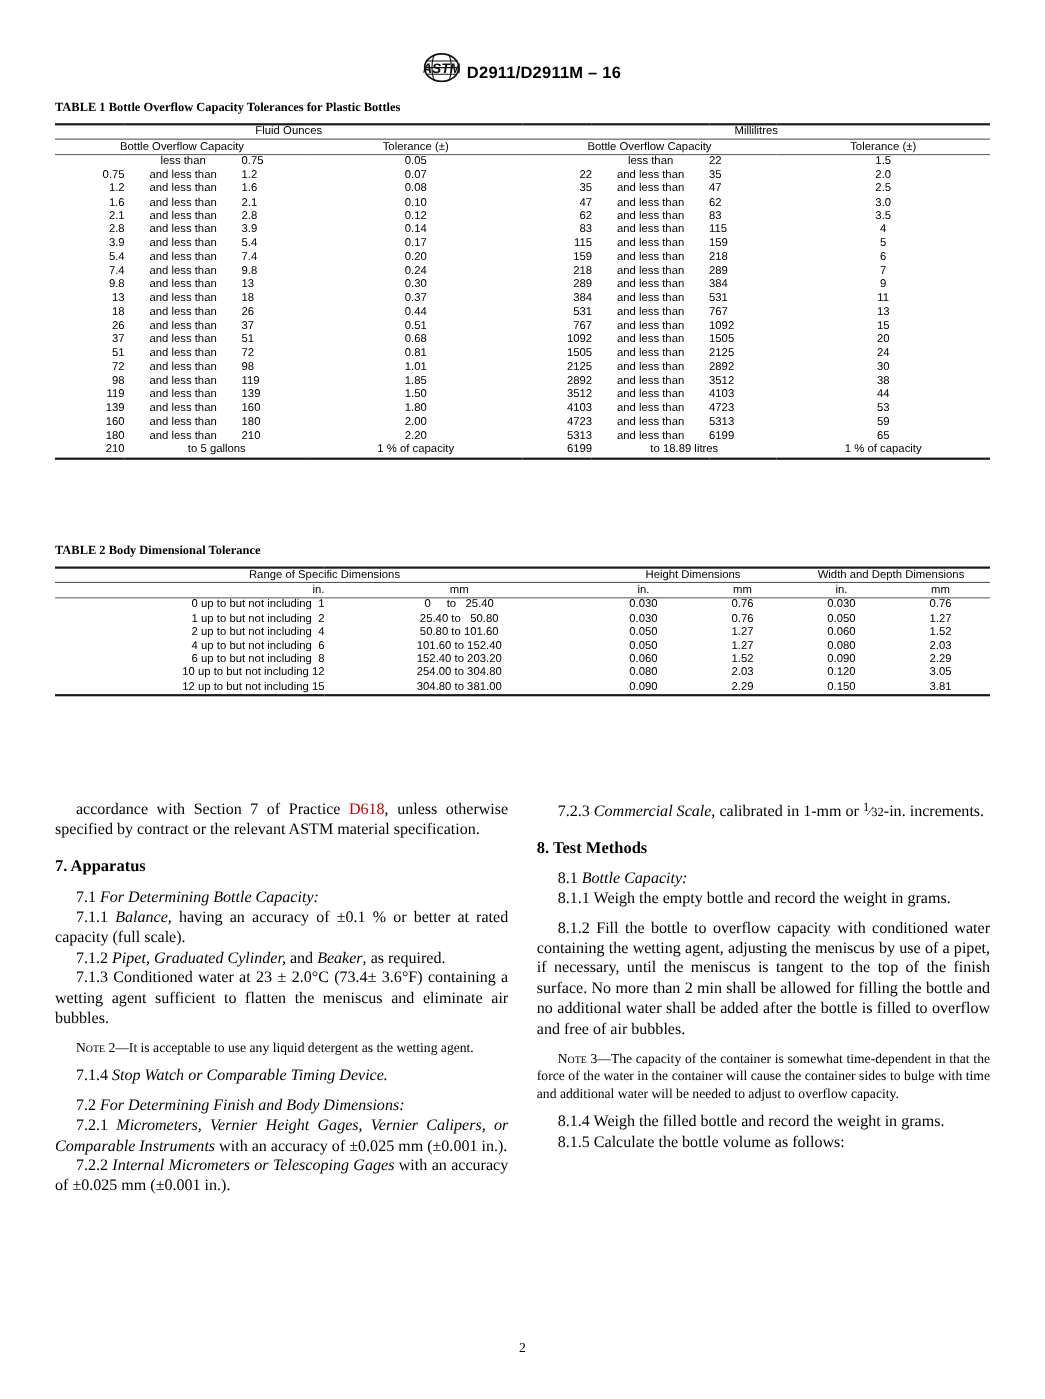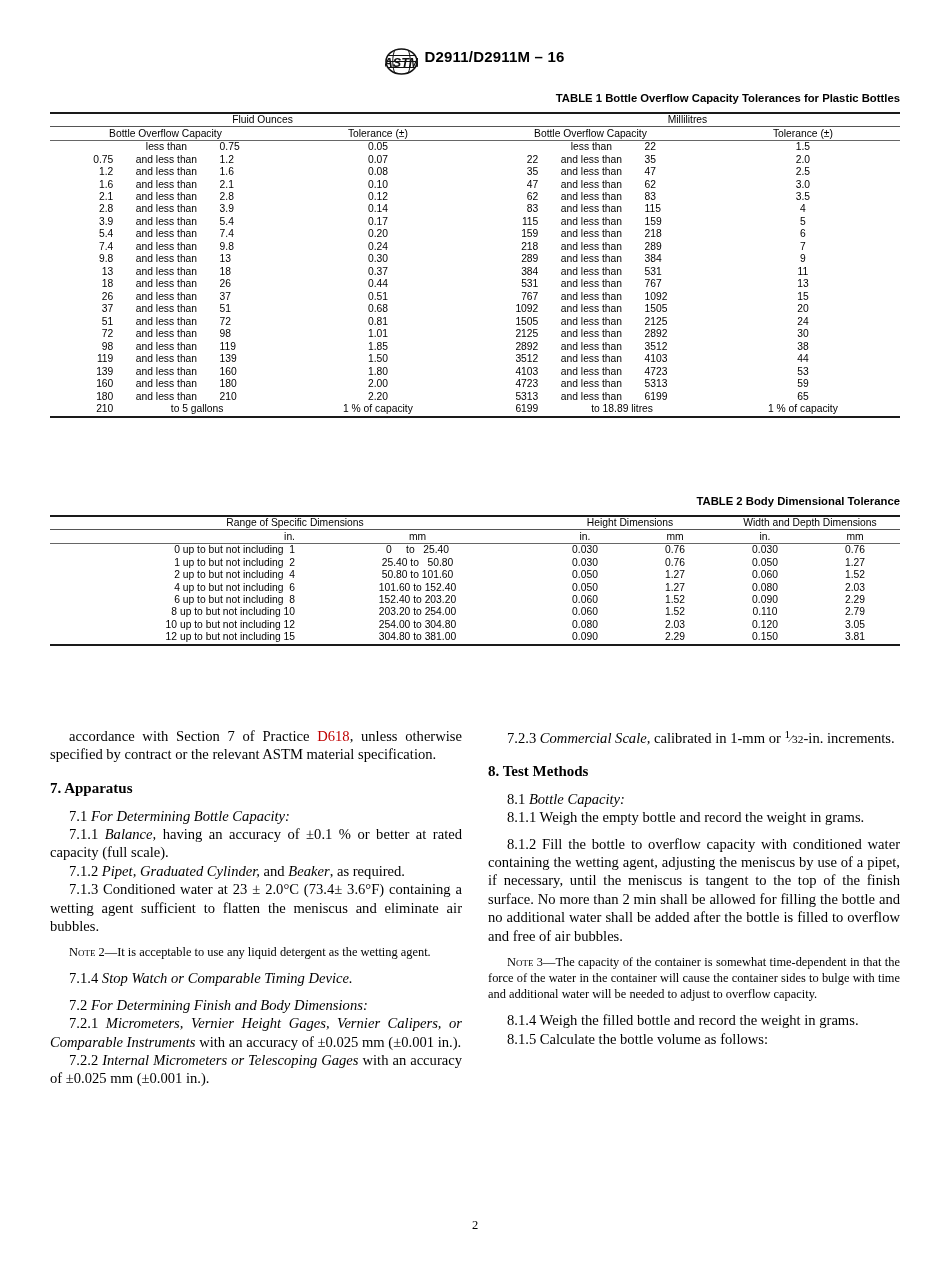--- a/index.html
+++ b/index.html
@@ -19,42 +19,42 @@
   
   .page-header {
     position: absolute;
     top: 48px;
     left: 0;
     width: 950px;
     text-align: center;
   }
   .header-inner {
     display: inline-flex;
-    align-items: flex-start;
+    align-items: flex-end;
     gap: 6px;
   }
   .astm-logo { display: block; }
   .std-designation {
     font-family: "Liberation Sans", sans-serif;
     font-weight: bold;
     font-size: 15px;
     letter-spacing: 0.2px;
     white-space: nowrap;
   }
 
   
   .table-block { position: absolute; left: 50px; width: 850px; }
   #table1-block { top: 92px; }
   #table2-block { top: 495px; }
 
   .table-caption {
-    font-family: Liberation Sans, sans-serif;
+    font-family: Liberation Serif, serif;
     font-weight: bold;
     font-size: 11.3px;
-    text-align: right;
+    text-align: left;
     margin-bottom: 8px;
   }
   table.astm {
     width: 850px;
     border-collapse: collapse;
     font-family: "Liberation Sans", sans-serif;
     font-size: 10.3px;
     line-height: 1.0;
   }
   table.astm td, table.astm th {
@@ -446,28 +446,20 @@
         </tr>
         <tr>
           <td class="t2-in" colspan="1" style="white-space: pre;">6 up to but not including  8</td>
           <td class="t2-mm" colspan="1" style="white-space: pre;">152.40 to 203.20</td>
           <td class="t2-num" colspan="1">0.060</td>
           <td class="t2-num" colspan="1">1.52</td>
           <td class="t2-num" colspan="1">0.090</td>
           <td class="t2-num" colspan="1">2.29</td>
         </tr>
         <tr>
-          <td class="t2-in" colspan="1" style="white-space: pre;">8 up to but not including 10</td>
-          <td class="t2-mm" colspan="1" style="white-space: pre;">203.20 to 254.00</td>
-          <td class="t2-num" colspan="1">0.060</td>
-          <td class="t2-num" colspan="1">1.52</td>
-          <td class="t2-num" colspan="1">0.110</td>
-          <td class="t2-num" colspan="1">2.79</td>
-        </tr>
-        <tr>
           <td class="t2-in" colspan="1" style="white-space: pre;">10 up to but not including 12</td>
           <td class="t2-mm" colspan="1" style="white-space: pre;">254.00 to 304.80</td>
           <td class="t2-num" colspan="1">0.080</td>
           <td class="t2-num" colspan="1">2.03</td>
           <td class="t2-num" colspan="1">0.120</td>
           <td class="t2-num" colspan="1">3.05</td>
         </tr>
         <tr>
           <td class="t2-in" colspan="1" style="white-space: pre;">12 up to but not including 15</td>
           <td class="t2-mm" colspan="1" style="white-space: pre;">304.80 to 381.00</td>

